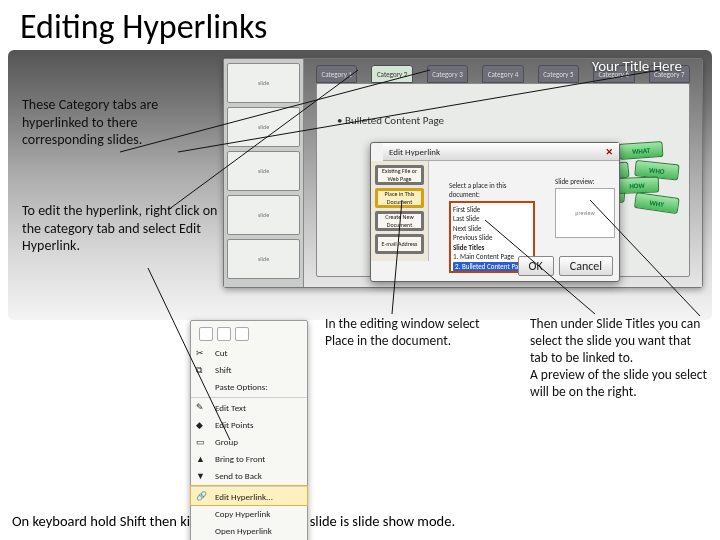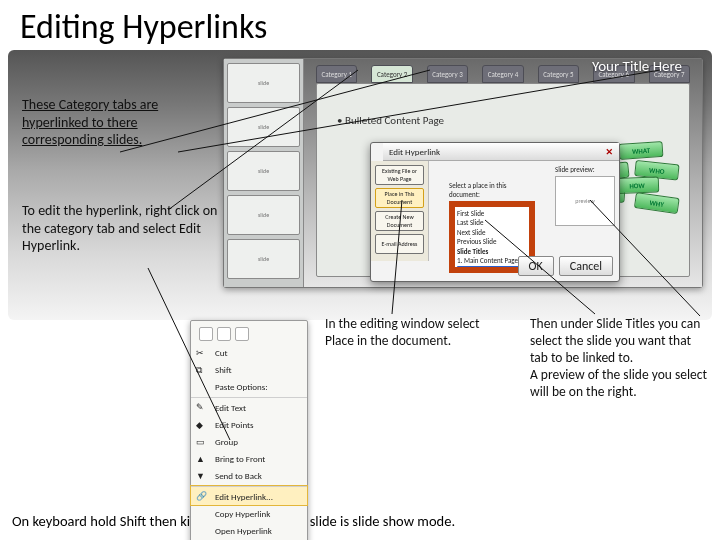--- a/index.html
+++ b/index.html
@@ -116,30 +116,30 @@
     height:18px; background:linear-gradient(#fff,#dcdcdc);
     border-bottom:1px solid #aaa; padding:3px 6px; font-size:9px;
     display:flex; align-items:center; justify-content:space-between;margin-left:12px;
   }
   .dlg-body { display:flex; height:100px; }
   .dlg-left {
     width:58px; background:#ece9dc; border-right:1px solid #bbb;
     display:flex; flex-direction:column; gap:3px; padding:4px;
   }
   .dlg-left .opt {
-    height:20px; border:1px solid #737373; border-radius:2px; background:#f8f6ee;
+    height:20px; border:3px solid #737373; border-radius:2px; background:#f8f6ee;
     font-size:6px; display:flex;align-items:center;justify-content:center;text-align:center;
     padding:1px;
   }
   .dlg-left .opt.sel { background:#fff0c0; border-color:#d4a018; }
   .dlg-mid {
     flex:1; padding:20px;
   }
   .dlg-list {
-    border:6px solid #c2410c; background:#fff; height:72px; padding:2px;
+    border:2px solid #c2410c; background:#fff; height:72px; padding:2px;
     font-size:7px; line-height:1.35; overflow:hidden;
   }
   .dlg-list .hl { background:#2b5fce; color:#fff; padding:0 2px; border-radius:1px; }
   .dlg-prev {
     width:64px; padding:4px 4px 4px 0;
   }
   .dlg-prev-box {
     border:1px solid #aaa; background:#fff; height:50px;
     display:flex;align-items:center;justify-content:center; font-size:6px;color:#888;
   }
@@ -179,21 +179,21 @@
 </style>
 </head>
 <body>
 
 <div class="slide">
 
   <div class="band"></div>
 
   <div class="title">Editing Hyperlinks</div>
 
-  <div class="annot" style="left:22px; top:96px; width:190px;text-decoration:underline;">These Category tabs are hyperlinked to there corresponding slides.</div>
+  <div class="annot" style="left:22px; top:96px; width:190px;">These Category tabs are hyperlinked to there corresponding slides.</div>
   <div class="annot" style="left:22px; top:202px; width:200px;">To edit the hyperlink, right click on the category tab and select Edit Hyperlink.</div>
   <div class="annot small" style="left:530px; top:316px; width:180px; white-space:pre-line;">Then under Slide Titles you can select the slide you want that tab to be linked to.
 A preview of the slide you select will be on the right.</div>
   <div class="annot small" style="left:325px; top:316px; width:175px;">In the editing window select Place in the document.</div>
 
   <div class="footer">On keyboard hold Shift then kit F5 key to view this slide is slide show mode.</div>
 
   <div class="shot-main">
     <div class="shot-thumbs">
       <div class="thumb">slide</div>
@@ -246,21 +246,21 @@
           <div>Last Slide</div>
           <div>Next Slide</div>
           <div>Previous Slide</div>
           <div style="font-weight:bold;">Slide Titles</div>
           <div>  1. Main Content Page</div>
           <div class="hl">  2. Bulleted Content Page</div>
           <div>  3. Presentation Page</div>
         </div>
       </div>
       <div class="dlg-prev">
-        <div style="font-size:7px;margin-bottom:2px;">Slide preview:</div>
+        <div style="font-size:7px;margin-bottom:2px;margin-top:12px;">Slide preview:</div>
         <div class="dlg-prev-box">preview</div>
       </div>
     </div>
     <div class="dlg-btns">
       <div class="dlg-btn">OK</div>
       <div class="dlg-btn">Cancel</div>
     </div>
   </div>
 
   <div class="ctxmenu" id="ctx">

